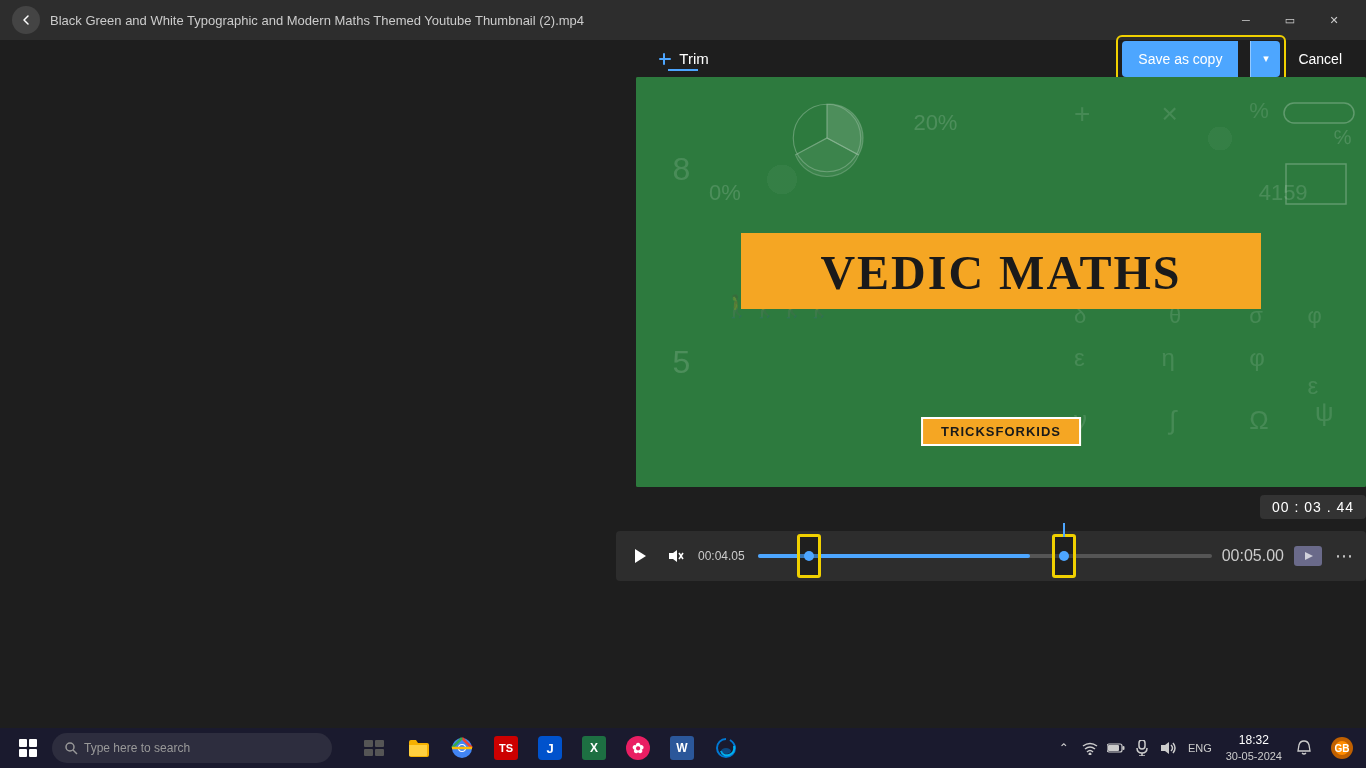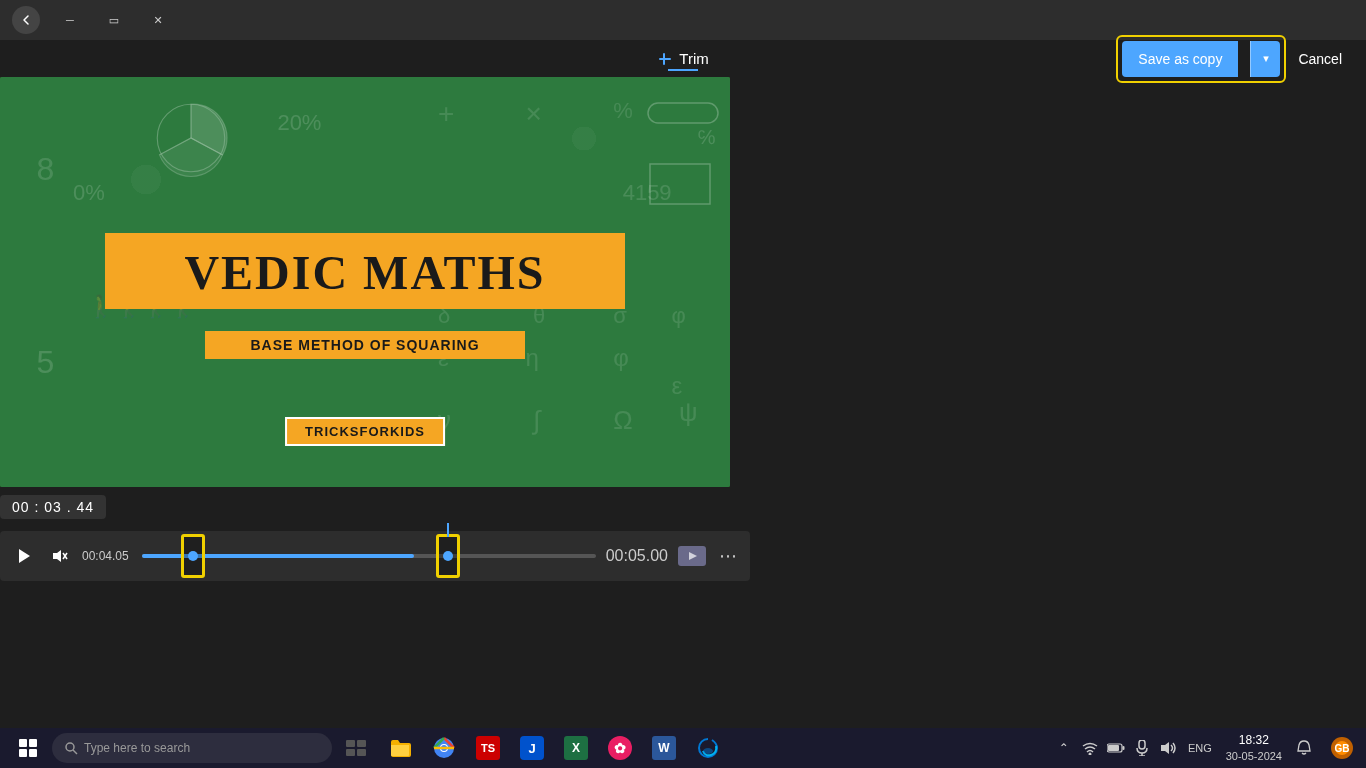--- a/index.html
+++ b/index.html
@@ -56,21 +56,21 @@
       color: #ccc;
     }
 
     
     #main-content {
       width: 100%;
       height: calc(768px - 40px - 40px); 
       background: #1e1e1e;
       display: flex;
       flex-direction: column;
-      align-items: flex-start;
+      align-items: flex-end;
       padding-top: 10px;
       position: relative;
     }
 
     
     #toolbar {
       width: 100%;
       display: flex;
       align-items: center;
       justify-content: center;
@@ -442,21 +442,21 @@
       display: flex;
       align-items: center;
       gap: 2px;
       margin-left: 8px;
     }
     .taskbar-app {
       width: 42px;
       height: 36px;
       display: flex;
       align-items: center;
-      justify-content: flex-start;
+      justify-content: flex-end;
       cursor: pointer;
       border-radius: 4px;
       position: relative;
     }
     .app-icon {
       width: 24px;
       height: 24px;
       border-radius: 4px;
       display: flex;
       align-items: center;
@@ -537,20 +537,21 @@
   </style>
 </head>
 <body>
 
 <div id="title-bar">
   <div id="back-btn">
     <svg width="12" height="12" viewBox="0 0 12 12">
         <path d="M8 2L4 6l4 4" stroke="white" stroke-width="1.5" fill="none" stroke-linecap="round" stroke-linejoin="round"></path>
       </svg>
   </div>
+  <span id="window-title">Black Green and White Typographic and Modern Maths Themed Youtube Thumbnail (2).mp4</span>
   <div id="window-controls">
     <div class="win-ctrl">─</div>
     <div class="win-ctrl">▭</div>
     <div class="win-ctrl close">✕</div>
   </div>
 </div>
 
 <div id="main-content">
 
   <div id="toolbar">
@@ -616,23 +617,20 @@
             <rect x="5" y="5" width="60" height="40" fill="none" stroke="rgba(255,255,255,0.6)" stroke-width="1.5"></rect>
           </svg>
 
           <span class="sym" style="top:53%;left:12%;font-size:22px;opacity:0.7">🚶🚶🚶🚶</span>
         </div>
 
         <div id="orange-banner">
           <div id="vedic-title">VEDIC MATHS</div>
         </div>
 
-        <div id="sub-banner">
-          <div id="sub-title">BASE METHOD OF SQUARING</div>
-        </div>
 
         <div id="brand-badge">
           <div id="brand-text">TRICKSFORKIDS</div>
         </div>
       </div>
     </div>
   </div>
 
   <div id="time-display">00 : 03 . 44</div>
 

